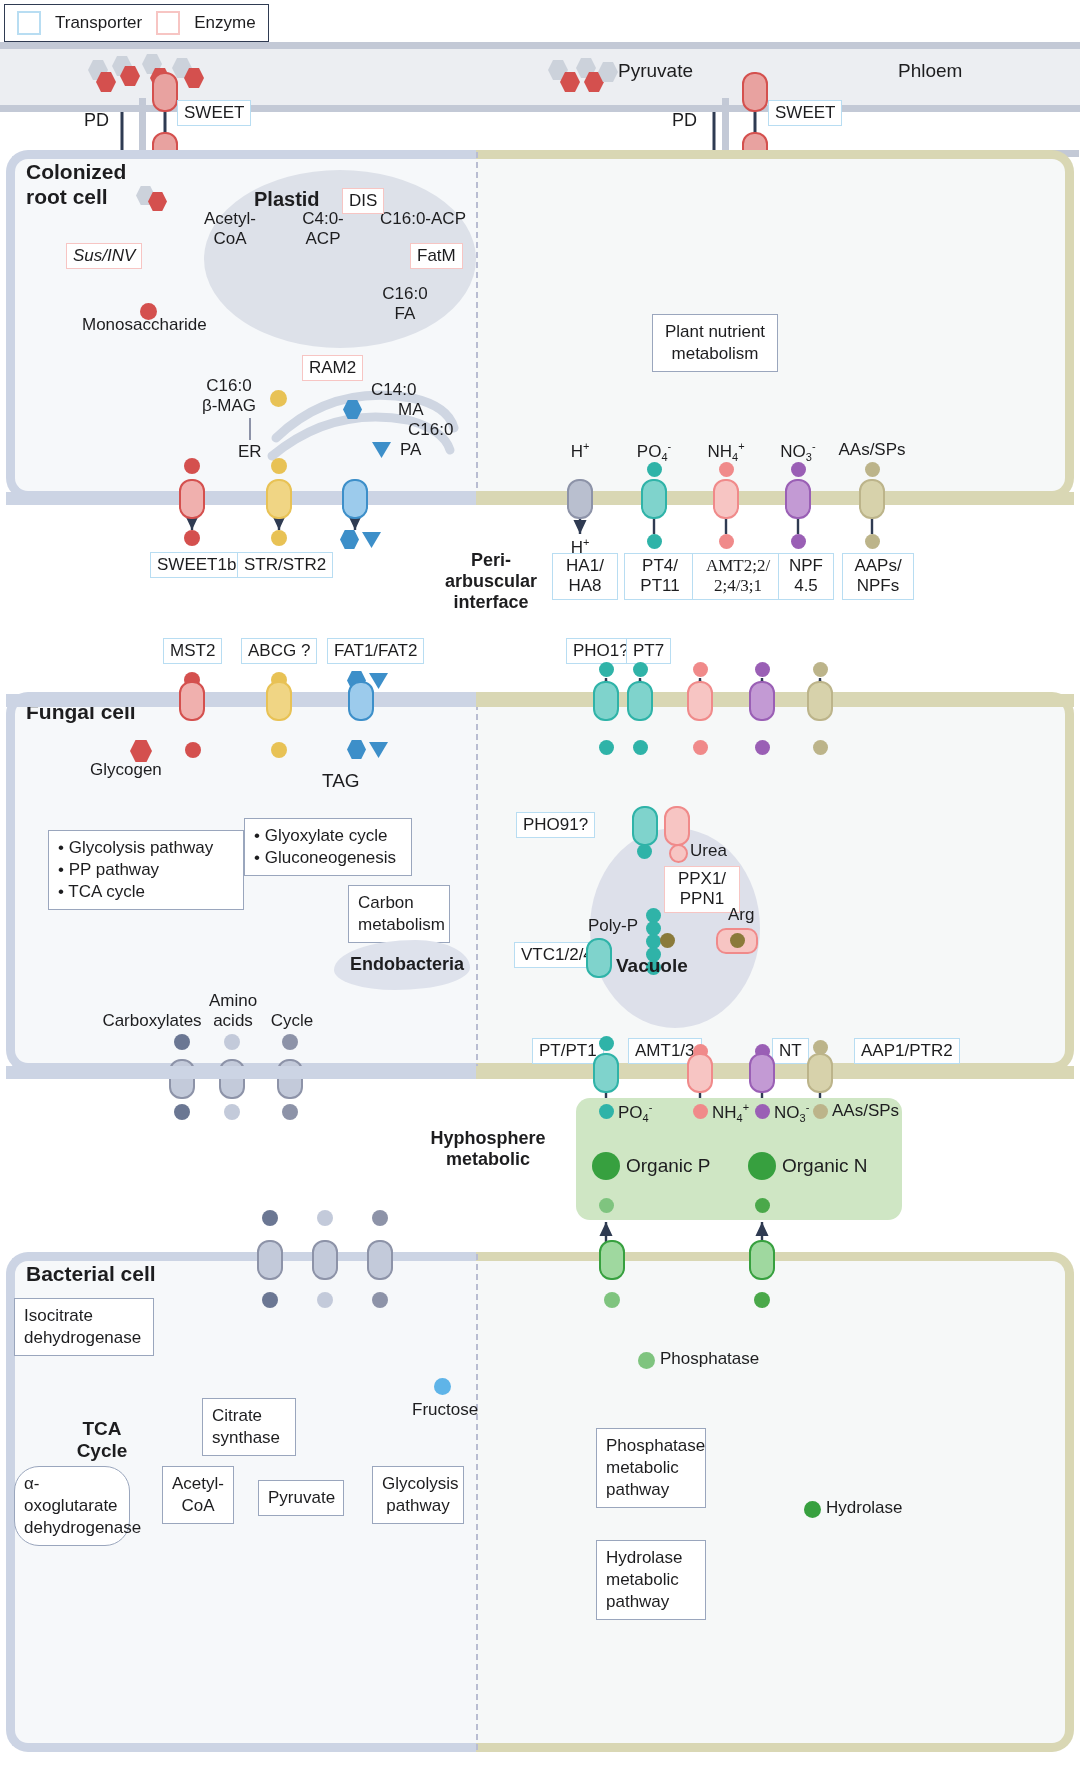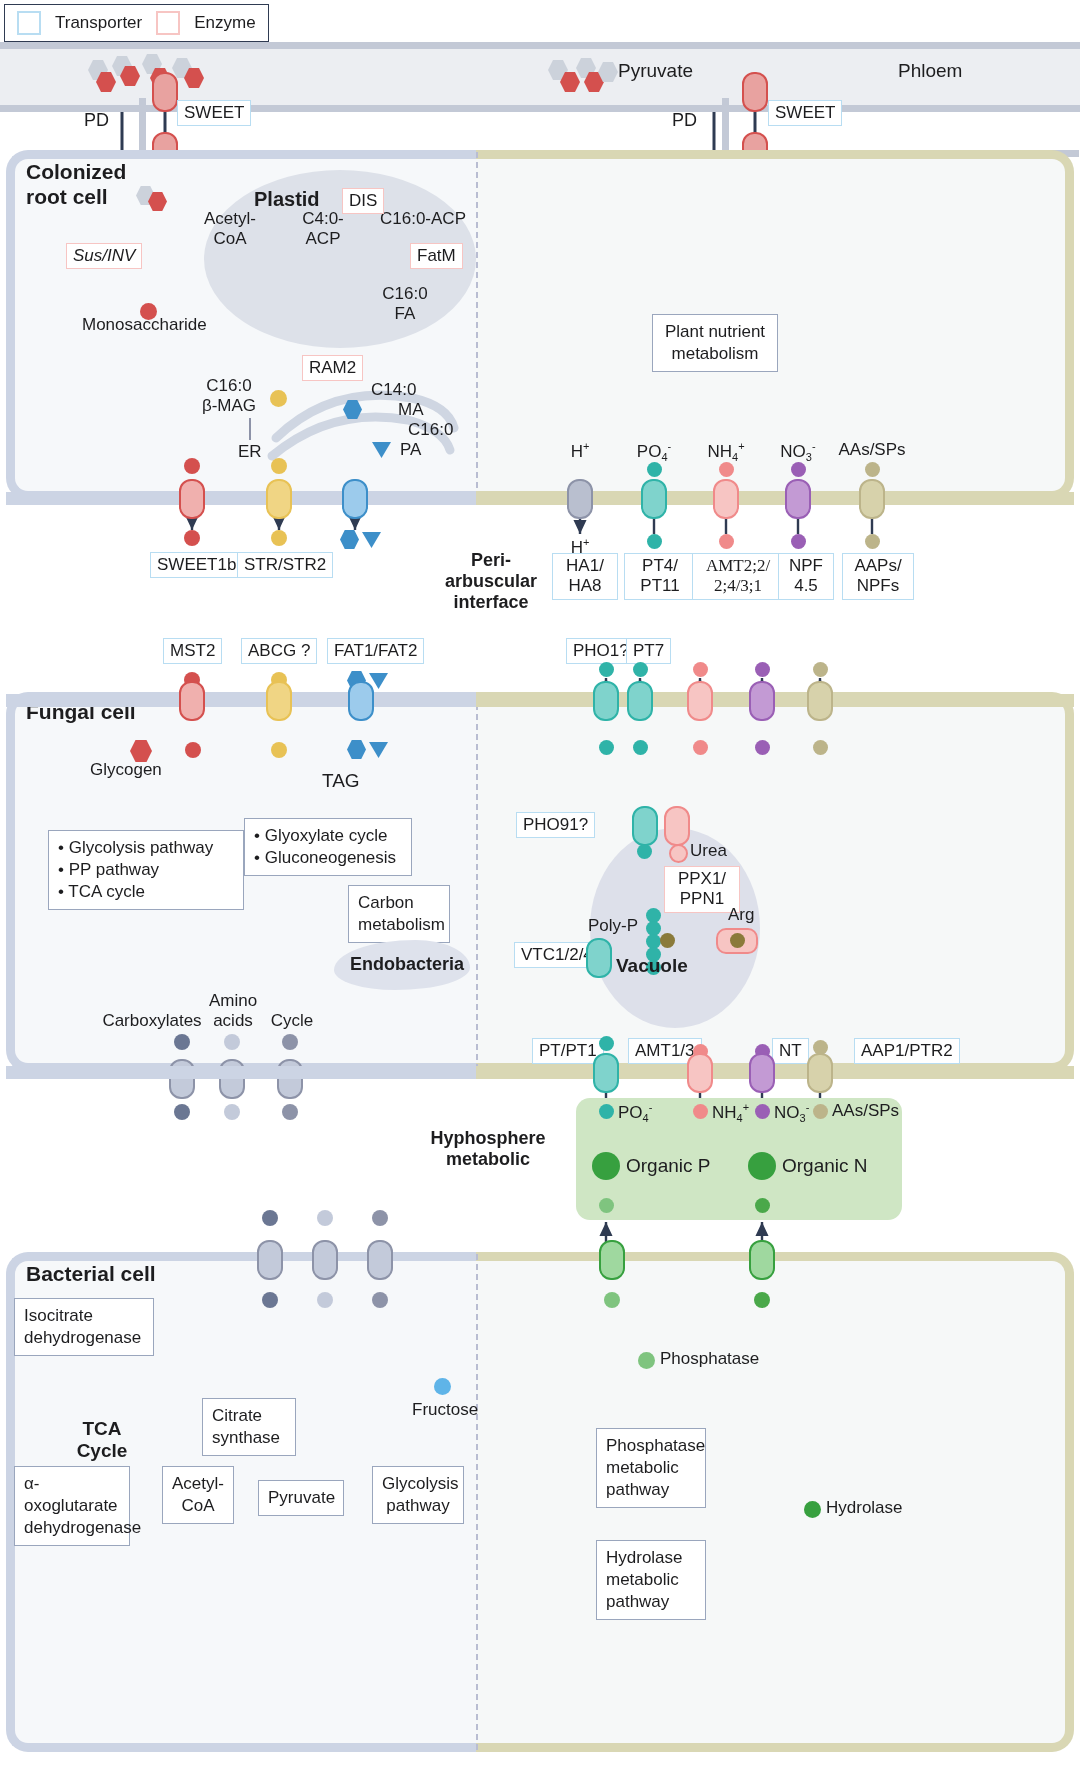--- a/index.html
+++ b/index.html
@@ -498,21 +498,21 @@
 <div class="dot" style="left:372px;top:1292px;width:16px;height:16px;background:#8d93a8;"></div>
 <div class="dot" style="left:604px;top:1292px;width:16px;height:16px;background:#7fc47f;"></div>
 <div class="dot" style="left:754px;top:1292px;width:16px;height:16px;background:#4aa84a;"></div>
 
 <div class="pbox" style="left:14px;top:1298px;width:140px;white-space:pre-line;">Isocitrate
 dehydrogenase</div>
 <div class="pbox" style="left:202px;top:1398px;width:94px;white-space:pre-line;">Citrate
 synthase</div>
 <div class="txt bold ctr" style="left:72px;top:1418px;width:60px;font-size:19px;white-space:pre-line;">TCA
 Cycle</div>
-<div class="pbox" style="left:14px;top:1466px;width:116px;white-space:pre-line;">α-oxoglutarate
+<div class="pbox" style="left:14px;top:1466px;width:116px;white-space:pre-line;border-radius:25px;">α-oxoglutarate
 dehydrogenase</div>
 <div class="pbox ctr" style="left:162px;top:1466px;width:72px;white-space:pre-line;">Acetyl-
 CoA</div>
 <div class="pbox ctr" style="left:258px;top:1480px;width:86px;">Pyruvate</div>
 <div class="pbox ctr" style="left:372px;top:1466px;width:92px;white-space:pre-line;">Glycolysis
 pathway</div>
 <div class="dot" style="left:434px;top:1378px;width:17px;height:17px;background:#5fb4e8;"></div>
 <div class="txt" style="left:412px;top:1400px;">Fructose</div>
 
 <div class="dot" style="left:638px;top:1352px;width:17px;height:17px;background:#7fc47f;"></div>

